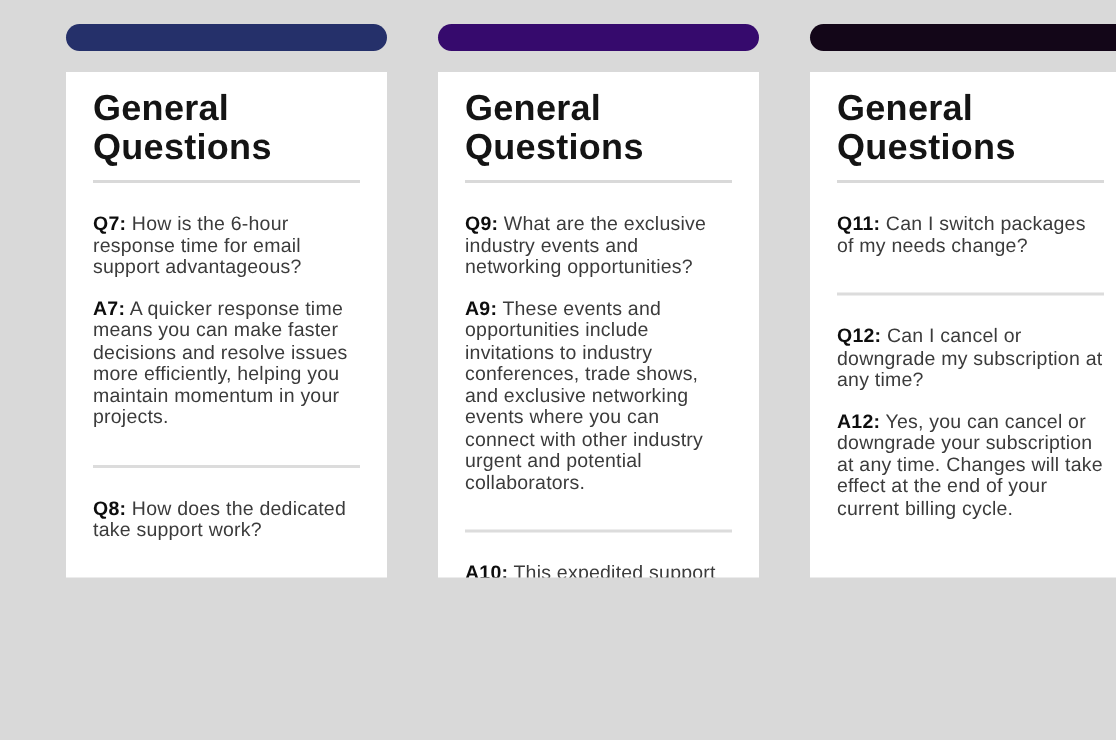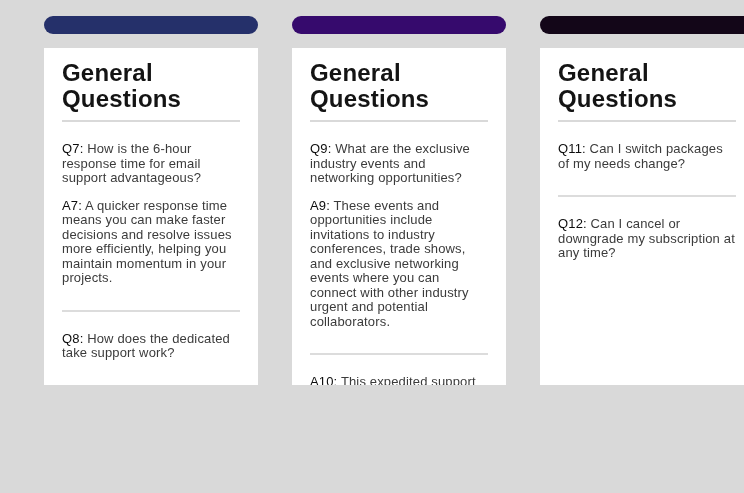--- a/index.html
+++ b/index.html
@@ -49,21 +49,21 @@
   }
   .qa-group { margin-top: 20px; }
   .qa-group p {
     font-size: 13px;
     line-height: 14.5px;
     letter-spacing: 0.15px;
     color: #3b3b3b;
   }
   .qa-group p.answer { margin-top: 13px; }
   .qa-group strong {
-    font-weight: 400;
+    font-weight: 700;
     color: #0d0d0d;
   }
   .group-divider {
     height: 2px;
     background: #dcdcdc;
     margin: 24px 0 2px 0;
     width: 100%;
   }
 </style>
 </head>
@@ -116,17 +116,18 @@
       <div class="title-divider"></div>
 
       <div class="qa-group">
         <p class="question"><strong>Q11:</strong> <span>Can I switch packages of my needs change?</span></p>
       </div>
 
       <div class="group-divider"></div>
 
       <div class="qa-group">
         <p class="question"><strong>Q12:</strong> <span>Can I cancel or downgrade my subscription at any time?</span></p>
+        <p class="answer"><strong>A12:</strong> <span>Yes, you can cancel or downgrade your subscription at any time. Changes will take effect at the end of your current billing cycle.</span></p>
       </div>
     </div>
   </div>
 
 </div>
 
 </body></html>

